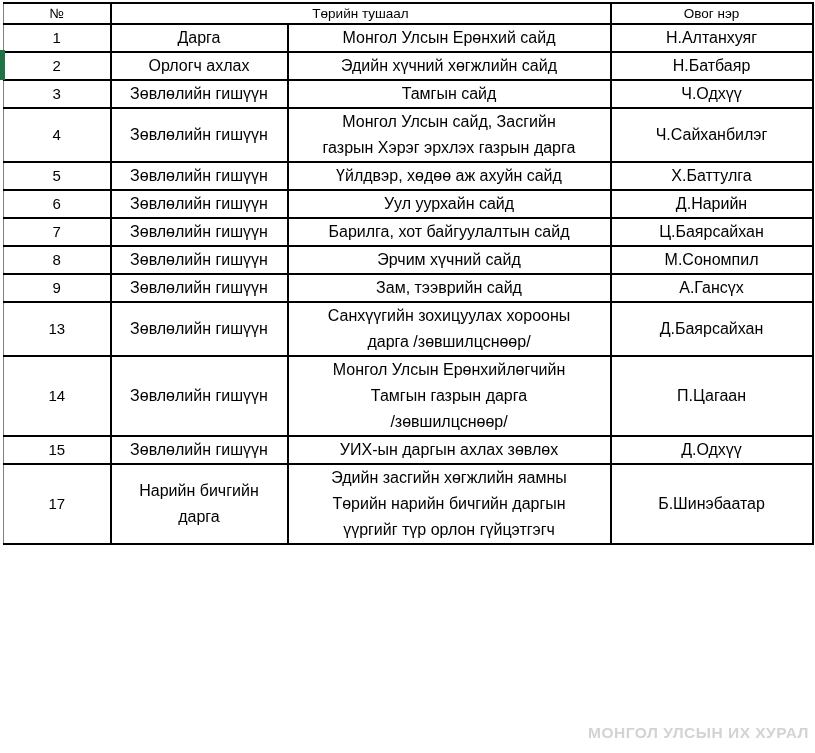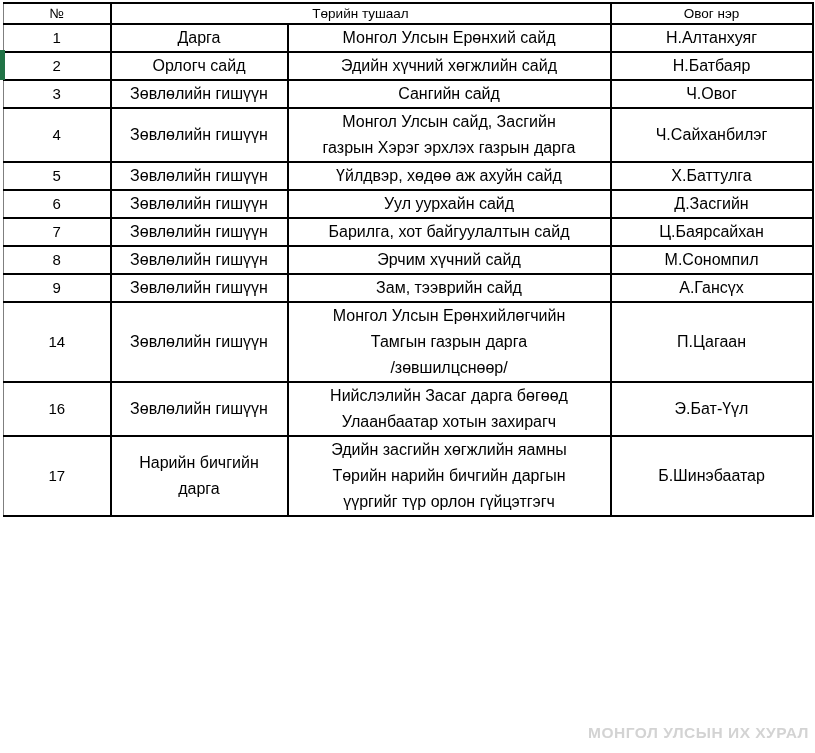--- a/index.html
+++ b/index.html
@@ -91,81 +91,87 @@
     </thead>
     <tbody id="roster-body">
         <tr>
           <td class="num-cell">1</td>
           <td>Дарга</td>
           <td>Монгол Улсын Ерөнхий сайд</td>
           <td>Н.Алтанхуяг</td>
         </tr>
         <tr class="selected">
           <td class="num-cell">2</td>
-          <td>Орлогч сайд</td>
+          <td>Орлогч ахлах</td>
           <td>Эдийн хүчний хөгжлийн сайд</td>
           <td>Н.Батбаяр</td>
         </tr>
         <tr>
           <td class="num-cell">3</td>
           <td>Зөвлөлийн гишүүн</td>
-          <td>Сангийн сайд</td>
-          <td>Ч.Овог</td>
+          <td>Тамгын сайд</td>
+          <td>Ч.Одхүү</td>
         </tr>
         <tr>
           <td class="num-cell">4</td>
           <td>Зөвлөлийн гишүүн</td>
           <td>Монгол Улсын сайд, Засгийн
 газрын Хэрэг эрхлэх газрын дарга</td>
           <td>Ч.Сайханбилэг</td>
         </tr>
         <tr>
           <td class="num-cell">5</td>
           <td>Зөвлөлийн гишүүн</td>
           <td>Үйлдвэр, хөдөө аж ахуйн сайд</td>
           <td>Х.Баттулга</td>
         </tr>
         <tr>
           <td class="num-cell">6</td>
           <td>Зөвлөлийн гишүүн</td>
           <td>Уул уурхайн сайд</td>
-          <td>Д.Засгийн</td>
+          <td>Д.Нарийн</td>
         </tr>
         <tr>
           <td class="num-cell">7</td>
           <td>Зөвлөлийн гишүүн</td>
           <td>Барилга, хот байгуулалтын сайд</td>
           <td>Ц.Баярсайхан</td>
         </tr>
         <tr>
           <td class="num-cell">8</td>
           <td>Зөвлөлийн гишүүн</td>
           <td>Эрчим хүчний сайд</td>
           <td>М.Сономпил</td>
         </tr>
         <tr>
           <td class="num-cell">9</td>
           <td>Зөвлөлийн гишүүн</td>
           <td>Зам, тээврийн сайд</td>
           <td>А.Гансүх</td>
         </tr>
         <tr>
+          <td class="num-cell">13</td>
+          <td>Зөвлөлийн гишүүн</td>
+          <td>Санхүүгийн зохицуулах хорооны
+дарга /зөвшилцснөөр/</td>
+          <td>Д.Баярсайхан</td>
+        </tr>
+        <tr>
           <td class="num-cell">14</td>
           <td>Зөвлөлийн гишүүн</td>
           <td>Монгол Улсын Ерөнхийлөгчийн
 Тамгын газрын дарга
 /зөвшилцснөөр/</td>
           <td>П.Цагаан</td>
         </tr>
         <tr>
-          <td class="num-cell">16</td>
+          <td class="num-cell">15</td>
           <td>Зөвлөлийн гишүүн</td>
-          <td>Нийслэлийн Засаг дарга бөгөөд
-Улаанбаатар хотын захирагч</td>
-          <td>Э.Бат-Үүл</td>
+          <td>УИХ-ын даргын ахлах зөвлөх</td>
+          <td>Д.Одхүү</td>
         </tr>
         <tr>
           <td class="num-cell">17</td>
           <td>Нарийн бичгийн
 дарга</td>
           <td>Эдийн засгийн хөгжлийн яамны
 Төрийн нарийн бичгийн даргын
 үүргийг түр орлон гүйцэтгэгч</td>
           <td>Б.Шинэбаатар</td>
         </tr>

